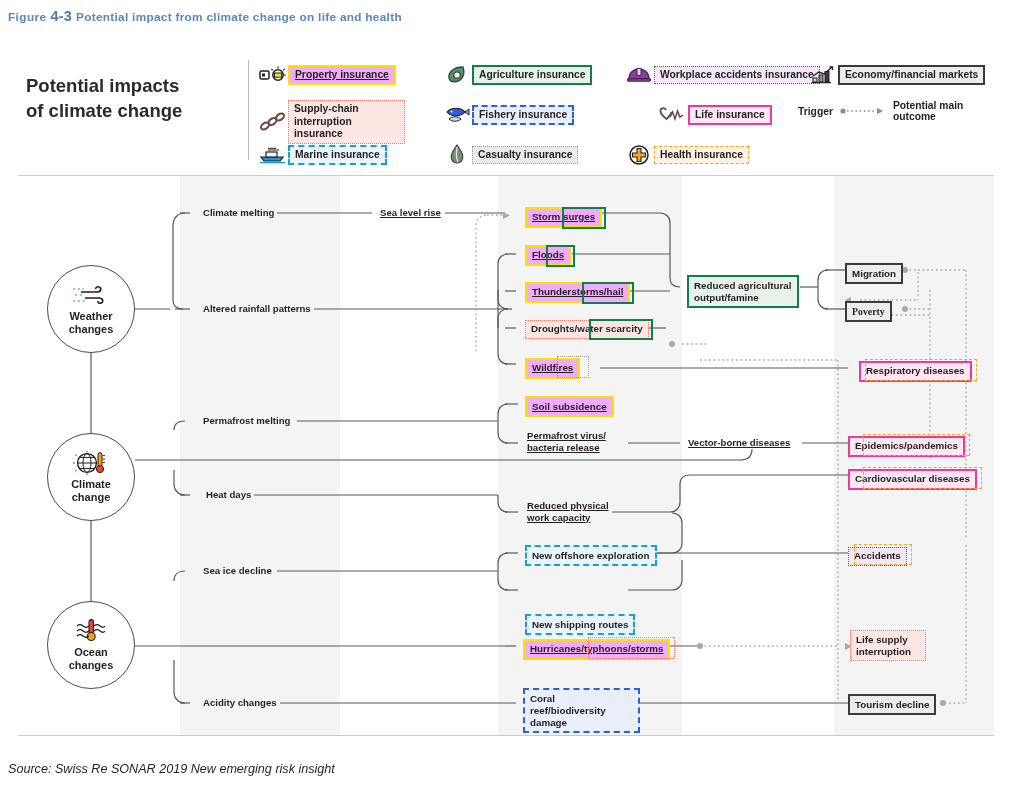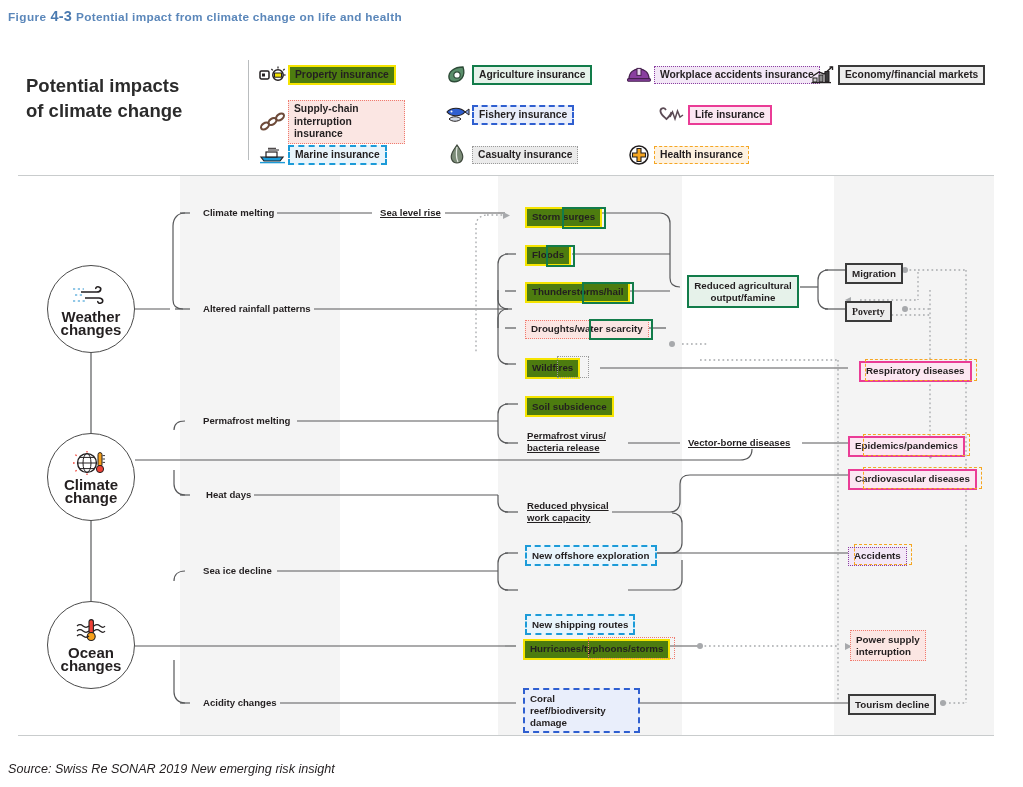--- a/index.html
+++ b/index.html
@@ -38,24 +38,24 @@
   .leg-icon {
     width:30px; height:24px; flex:none; position:relative;
     display:flex; align-items:center; justify-content:center;
   }
   .leg-label {
     font-size:10.3px; font-weight:bold; color:#231f20;
     padding:2px 5px; line-height:12.5px; white-space:nowrap;
   }
 
   
-  .bx-property   { border:2px solid #f5e400; background:#4d7c0f; }
+  .bx-property   { border:2px solid #f5e400; background:#f0abfc;text-decoration:underline; }
   .bx-supply     { border:1.6px dotted #f07a6e; background:#fbe6e3; }
   .bx-marine     { border:2px dashed #1c9bd8; background:#e9f5fc; }
-  .bx-agri       { border:2px solid #127c4a; background:#e6f2ea;text-align:center; }
+  .bx-agri       { border:2px solid #127c4a; background:#e6f2ea; }
   .bx-fishery    { border:2px dashed #2f5fd0; background:#e9eefb; }
   .bx-casualty   { border:1.6px dotted #9a9a9a; background:#ebebeb; }
   .bx-workplace  { border:1.8px dotted #8a3fa0; background:#f3e7f7; }
   .bx-life       { border:2px solid #ea3c96; background:#fce7f2; }
   .bx-health     { border:1.8px dashed #f5a623; background:#fef2e0; }
   .bx-economy    { border:2px solid #3a3a3a; background:#ededed; }
 
   #trigger-legend {
     position:absolute; left:780px; top:45px;
     display:flex; align-items:center; font-size:10.3px; font-weight:bold;
@@ -85,21 +85,21 @@
   #wires { position:absolute; left:0; top:0; width:1023px; height:787px; }
 
   
   .root-node {
     position:absolute; width:88px; height:88px; border-radius:50%;
     border:1.3px solid #4a4a4a; background:#ffffff;
     display:flex; flex-direction:column; align-items:center; justify-content:center;
   }
   .root-node .rn-icon { height:26px; margin-bottom:2px; display:flex; align-items:center; }
   .root-node .rn-label {
-    font-size:15px; font-weight:bold; text-align:center; line-height:13.5px; color:#231f20;
+    font-size:11px; font-weight:bold; text-align:center; line-height:13.5px; color:#231f20;
   }
 
   
   .trig {
     position:absolute; font-size:9.6px; font-weight:bold; color:#231f20;
     background:#f4f4f4; padding:0 3px; white-space:nowrap; line-height:11px;
   }
   .mid-plain {
     position:absolute; font-size:9.6px; font-weight:bold; color:#231f20;
     background:transparent; white-space:nowrap; line-height:11.5px;text-decoration:underline;
@@ -259,20 +259,31 @@
         <path d="M19.5 2 h3 v3" fill="none" stroke="#231f20" stroke-width="1.4"></path>
         <rect x="3" y="13" width="4" height="4" fill="#cfcfcf" stroke="#231f20" stroke-width="1"></rect>
         <rect x="9" y="10" width="4" height="7" fill="#8d8d8d" stroke="#231f20" stroke-width="1"></rect>
         <rect x="15" y="6.5" width="4" height="10.5" fill="#3a3a3a" stroke="#231f20" stroke-width="1"></rect>
         <line x1="1.5" y1="17.6" x2="21" y2="17.6" stroke="#231f20" stroke-width="1.3"></line>
       </svg>
     </span>
     <span class="leg-label bx-economy">Economy/financial markets</span>
   </div>
 
+  <div id="trigger-legend">
+    <span>Trigger</span>
+    <span class="tl-dash">
+      <svg width="46" height="10" viewBox="0 0 46 10">
+        <circle cx="3" cy="5" r="2.6" fill="#8d8d8d"></circle>
+        <line x1="7" y1="5" x2="36" y2="5" stroke="#8d8d8d" stroke-width="1.4" stroke-dasharray="1.6 2.6"></line>
+        <path d="M37 1.8 L43 5 L37 8.2 Z" fill="#8d8d8d"></path>
+      </svg>
+    </span>
+    <span>Potential main outcome</span>
+  </div>
 </div>
 
 <div id="hrule-top"></div>
 <div id="hrule-bot"></div>
 <div id="band-left"></div>
 <div id="band-mid"></div>
 <div id="band-right"></div>
 
 <svg id="wires">
   <g fill="none" stroke="#58595b" stroke-width="1.2">
@@ -556,19 +567,19 @@
   <span class="nb-inline bx-life nb" style="position:relative; display:inline-block;">Cardiovascular diseases</span>
   <span class="ov bx-health" style="left:12%; right:-5px; top:-1px; bottom:-2px; background:transparent;"></span>
 </div>
 
 <div class="nb-wrap" style="left:848px; top:545px;">
   <span class="nb-inline bx-workplace nb" style="position:relative; display:inline-block;">Accidents</span>
   <span class="ov bx-health" style="left:10%; right:-5px; top:-1px; bottom:-2px; background:transparent;"></span>
 </div>
 
 <div class="nb bx-supply" style="left:850px; top:630px; white-space:normal; width:76px;">
-  <span>Power supply</span><br>
+  <span>Life supply</span><br>
   <span>interruption</span>
 </div>
 
 <div class="nb bx-economy" style="left:848px; top:694px;">Tourism decline</div>
 
 <div id="source">Source: Swiss Re SONAR 2019 New emerging risk insight</div>
 
 </body></html>

